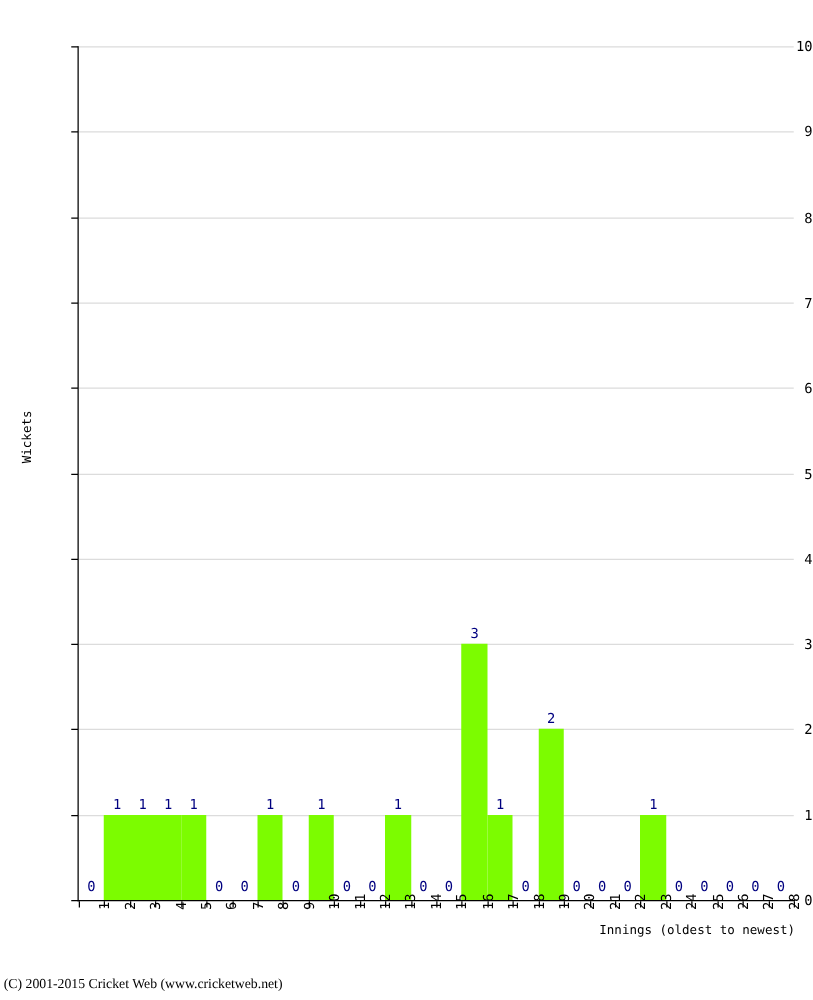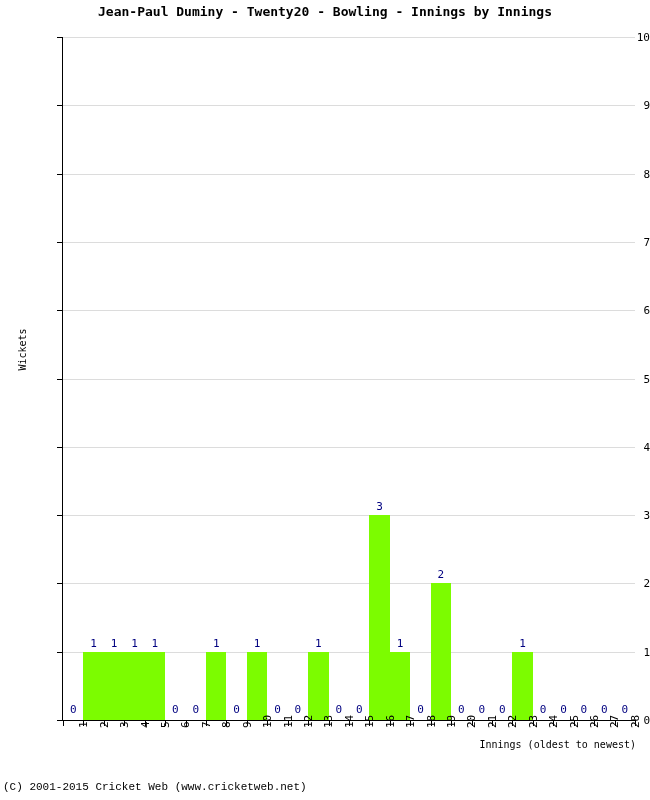--- a/index.html
+++ b/index.html
@@ -151,32 +151,31 @@
     font-size: 10px;
     color: #000000;
     white-space: nowrap;
   }
 
   
   #footer-copyright {
     position: absolute;
     left: 3px;
     top: 781px;
-    font-family: Liberation Mono, monospace;
+    font-family: Liberation Serif, serif;
     font-size: 11px;
     color: #000000;
     white-space: nowrap;
   }
 </style>
 </head>
 <body>
 
 <div id="chart-root">
 
-  <div class="chart-title">Jean-Paul Duminy - Twenty20 - Bowling - Innings by Innings</div>
 
   <div class="axis-y-line"></div>
   <div class="axis-x-line"></div>
 
   <div id="y-axis-title">Wickets</div>
 
   <div id="y-axis-group">
       <div class="ytick" style="top: 720px;"></div>
       <div class="ylabel" style="top: 715px;">0</div>
       <div class="ytick" style="top: 651.7px;"></div>

